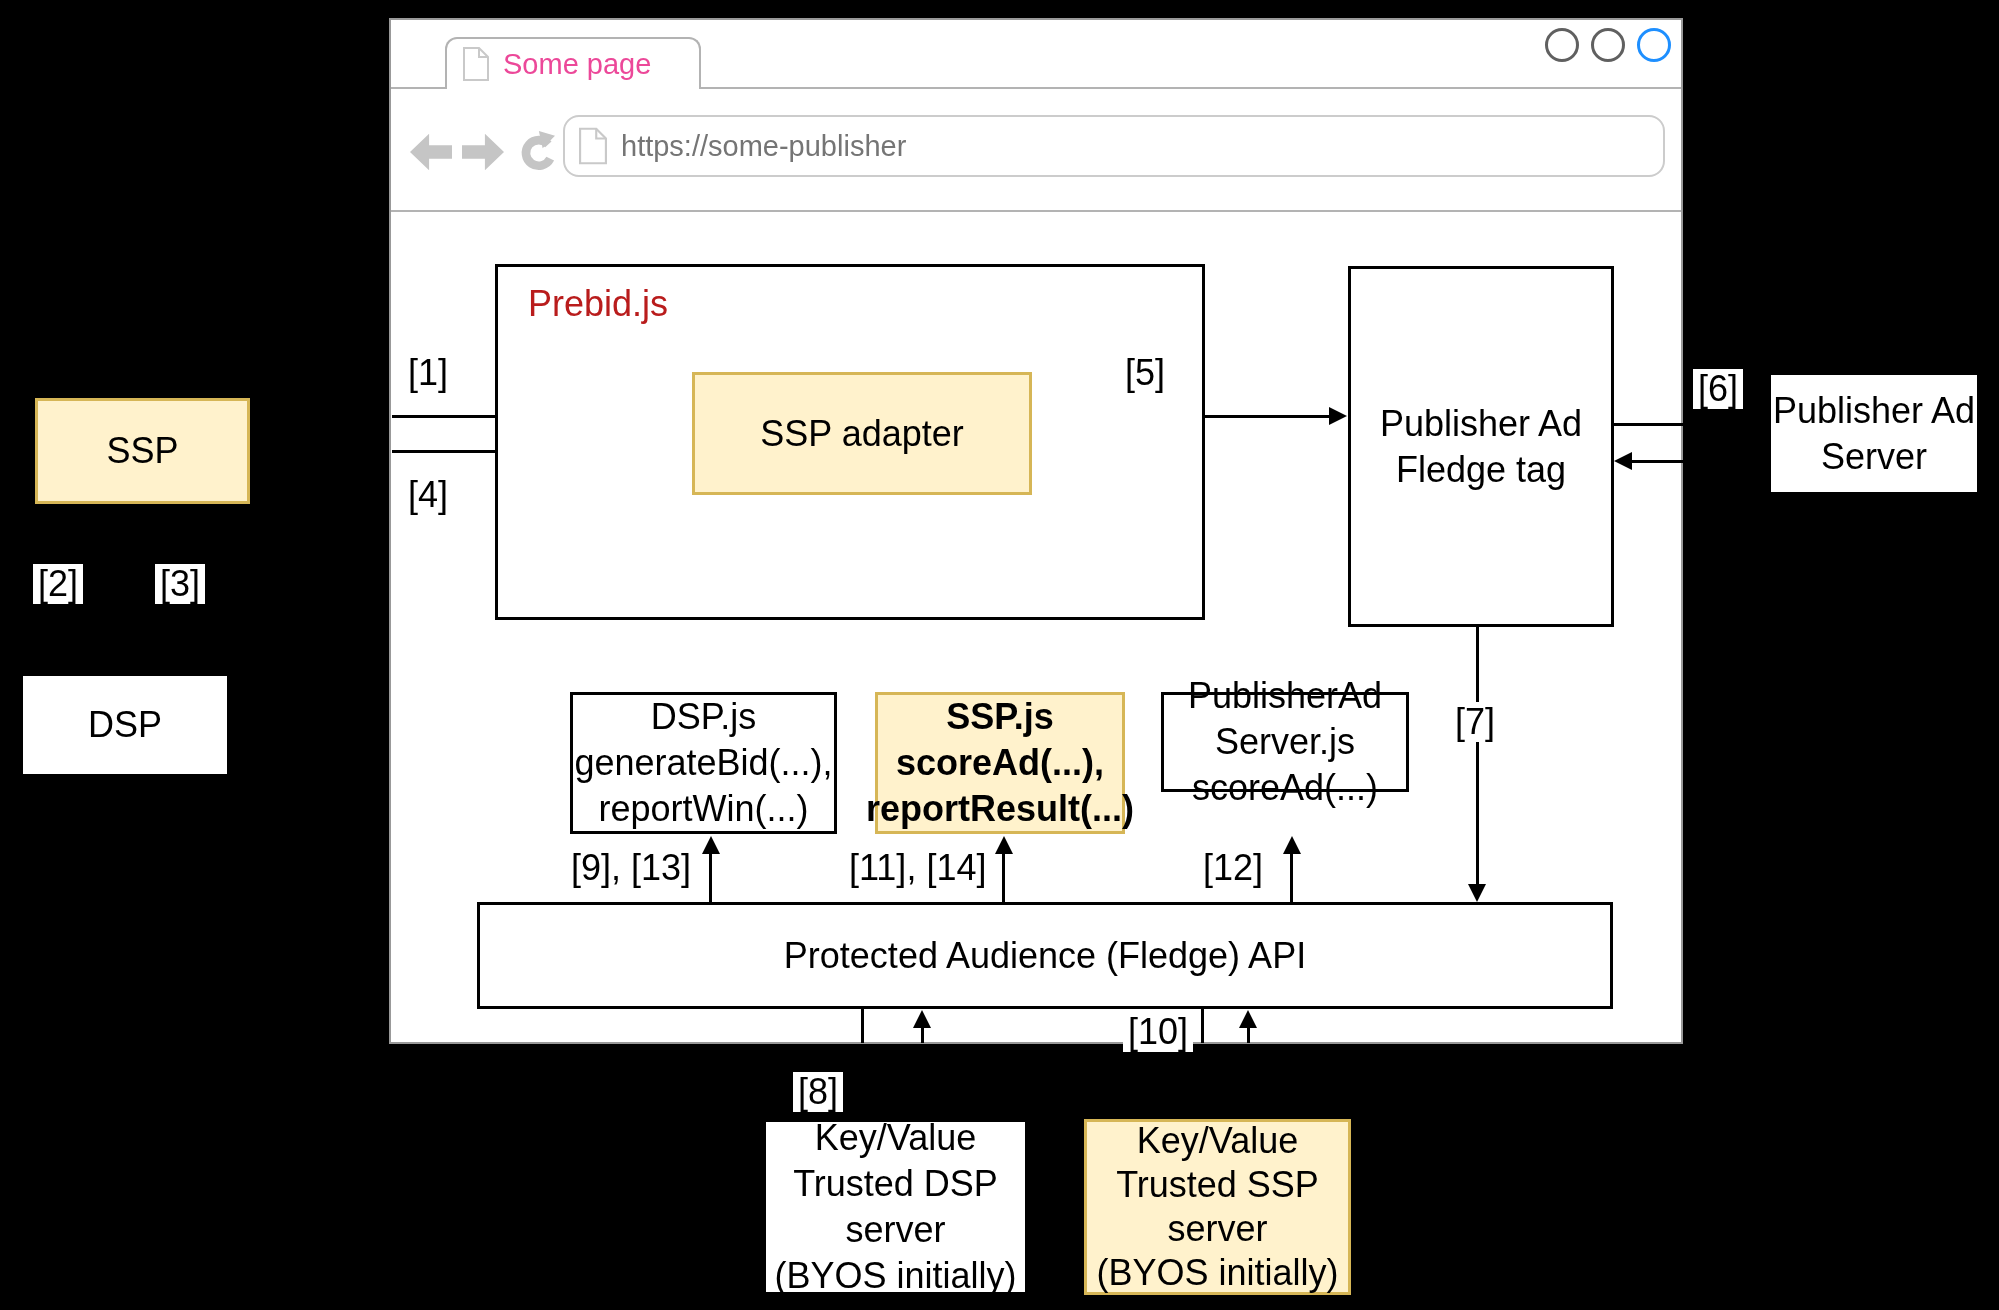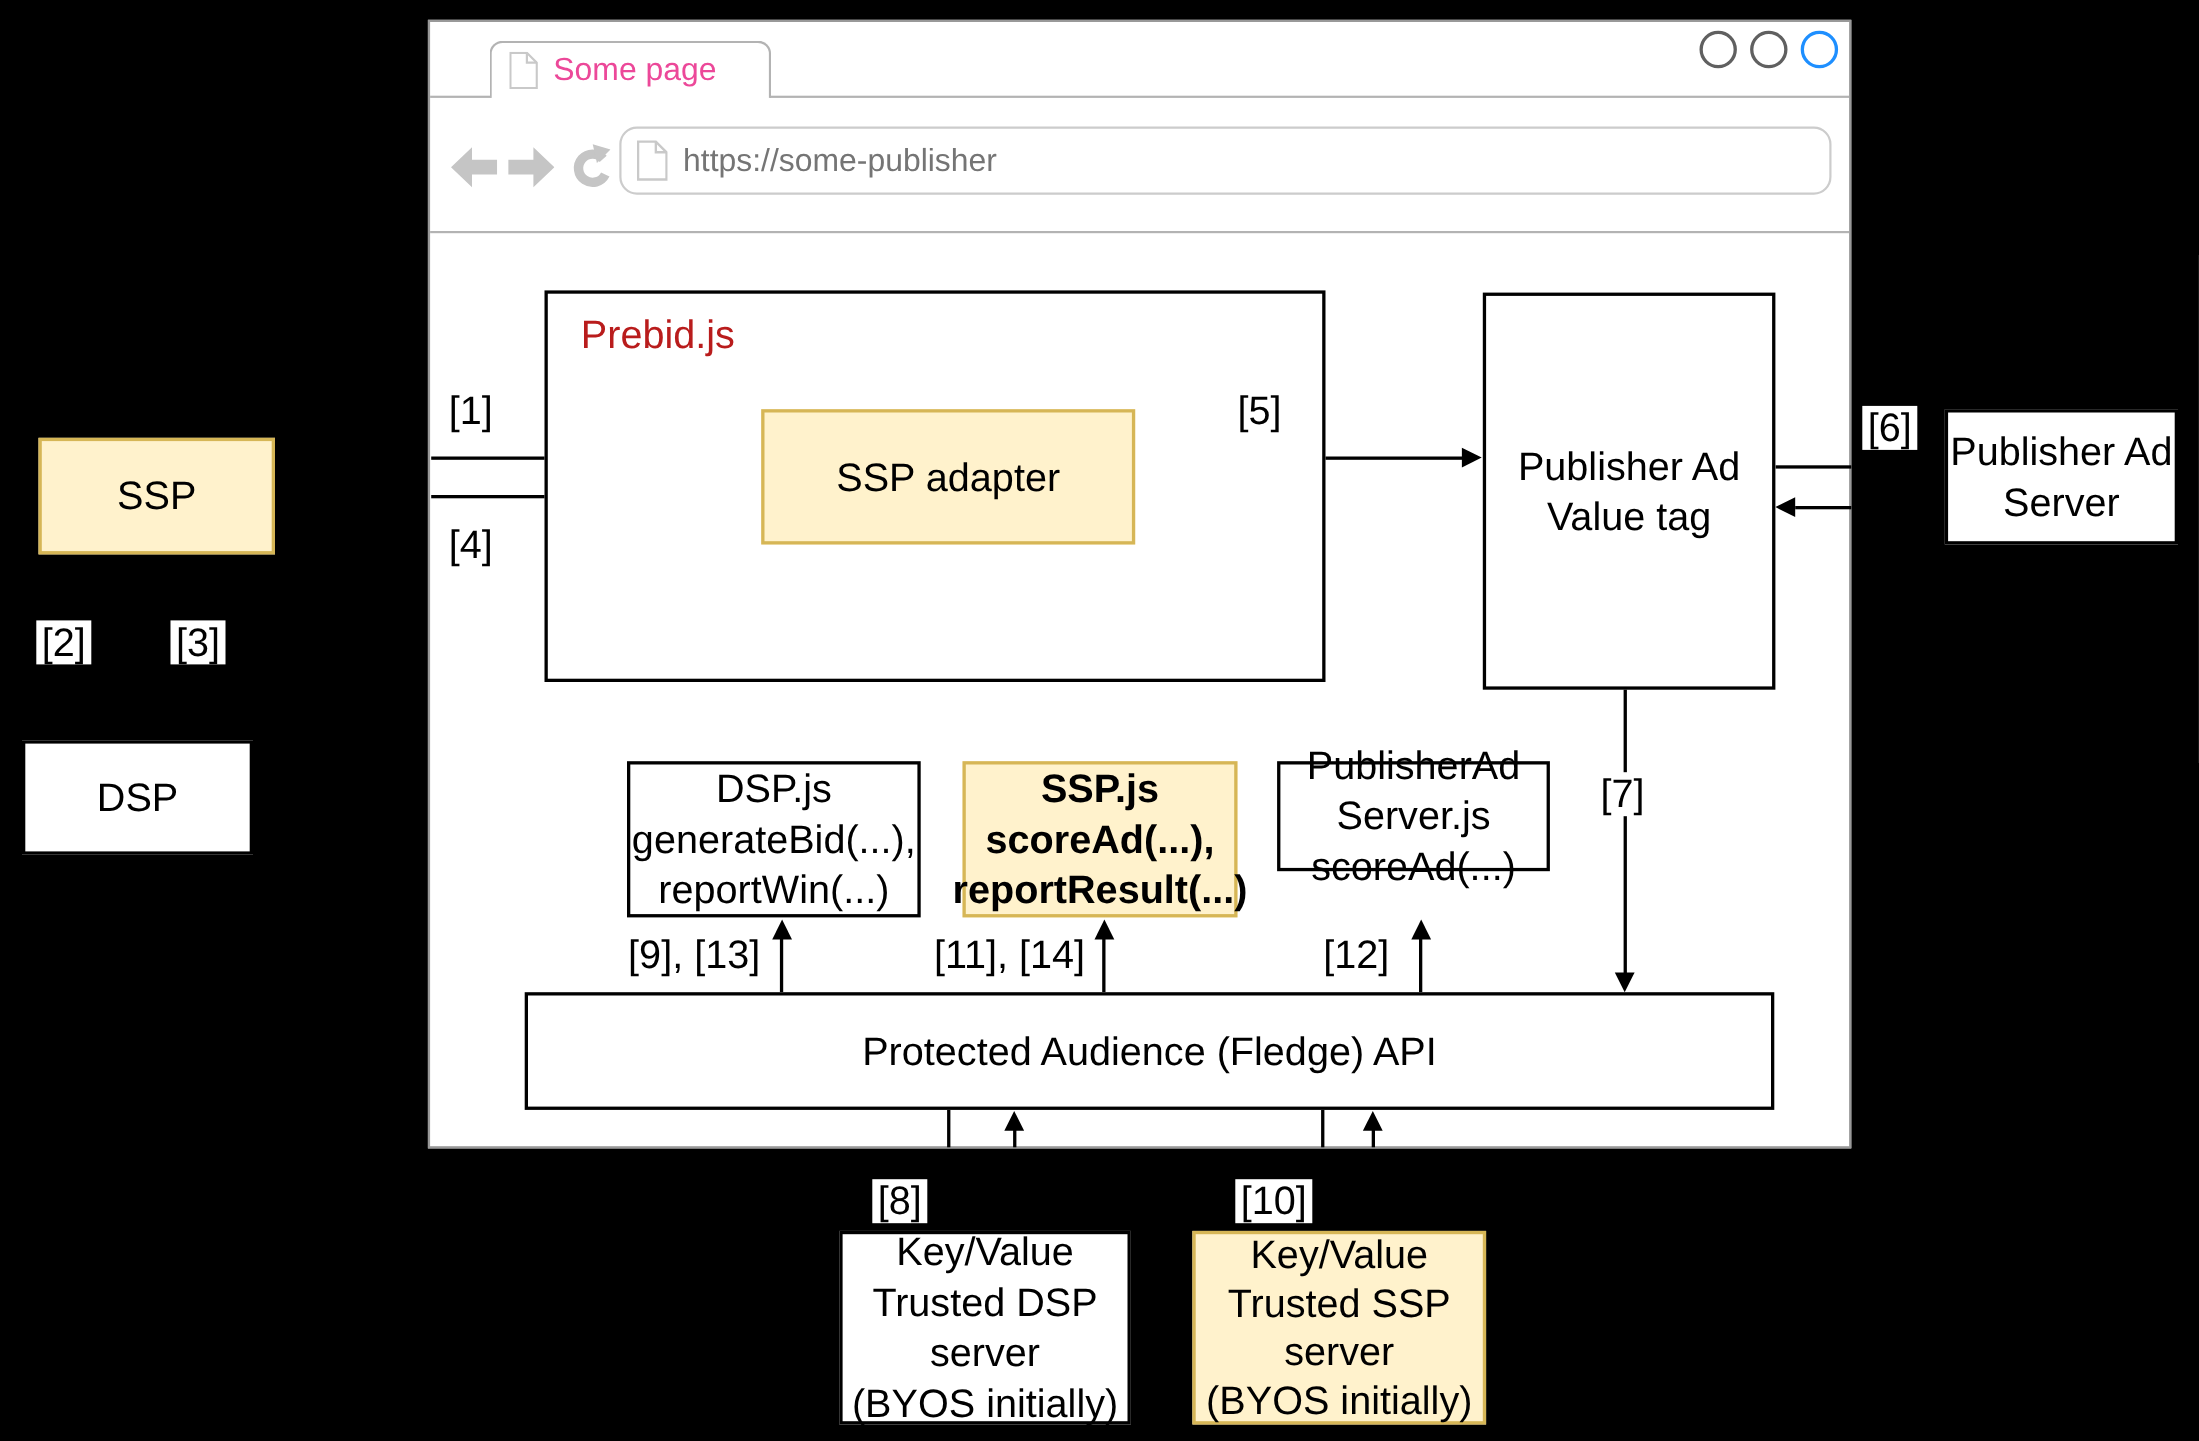--- a/index.html
+++ b/index.html
@@ -122,21 +122,21 @@
 <div class="dbox" style="left:495px;top:264px;width:710px;height:356px;justify-content:flex-start;align-items:flex-start;">
   <span class="corner-label">Prebid.js</span>
 </div>
 
 <div class="dbox yellow" style="left:692px;top:372px;width:340px;height:123px;">
   <span>SSP adapter</span>
 </div>
 
 <div class="dbox" style="left:1348px;top:266px;width:266px;height:361px;">
   <span>Publisher Ad</span>
-  <span>Value tag</span>
+  <span>Fledge tag</span>
 </div>
 
 <div class="dbox" style="left:570px;top:692px;width:267px;height:142px;">
   <span>DSP.js</span>
   <span>generateBid(...),</span>
   <span>reportWin(...)</span>
 </div>
 
 <div class="dbox yellow" style="left:875px;top:692px;width:250px;height:142px;font-weight:bold;">
   <span>SSP.js</span>
@@ -185,15 +185,15 @@
 
 <div class="step" style="left:403px;top:353px;">[1]</div>
 <div class="step" style="left:33px;top:564px;">[2]</div>
 <div class="step" style="left:155px;top:564px;">[3]</div>
 <div class="step" style="left:403px;top:475px;">[4]</div>
 <div class="step" style="left:1120px;top:353px;">[5]</div>
 <div class="step" style="left:1693px;top:369px;">[6]</div>
 <div class="step" style="left:1450px;top:702px;">[7]</div>
 <div class="step" style="left:793px;top:1072px;">[8]</div>
 <div class="step" style="left:566px;top:848px;">[9], [13]</div>
-<div class="step" style="left:1123px;top:1072px;">[10]</div>
+<div class="step" style="left:1123px;top:1012px;">[10]</div>
 <div class="step" style="left:844px;top:848px;">[11], [14]</div>
 <div class="step" style="left:1198px;top:848px;">[12]</div>
 
 </body></html>

